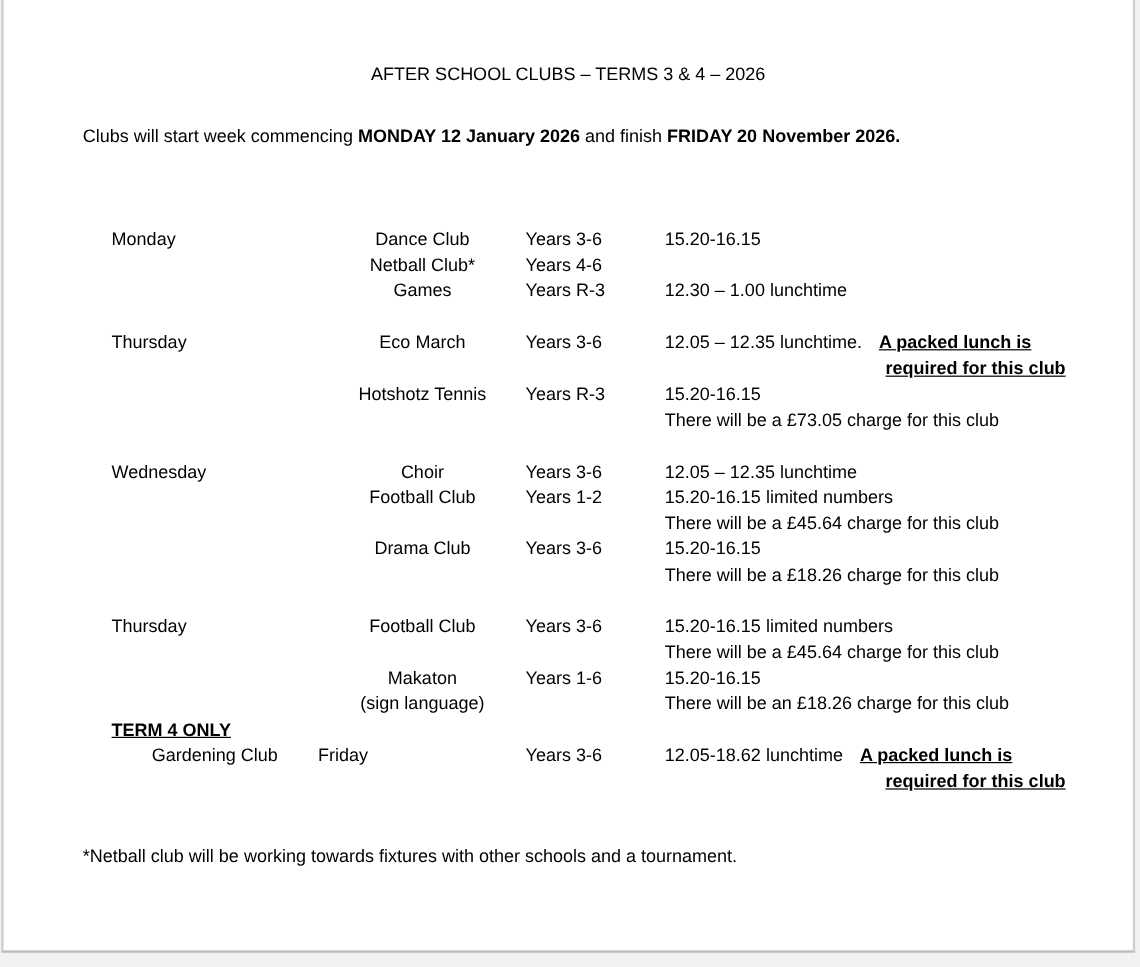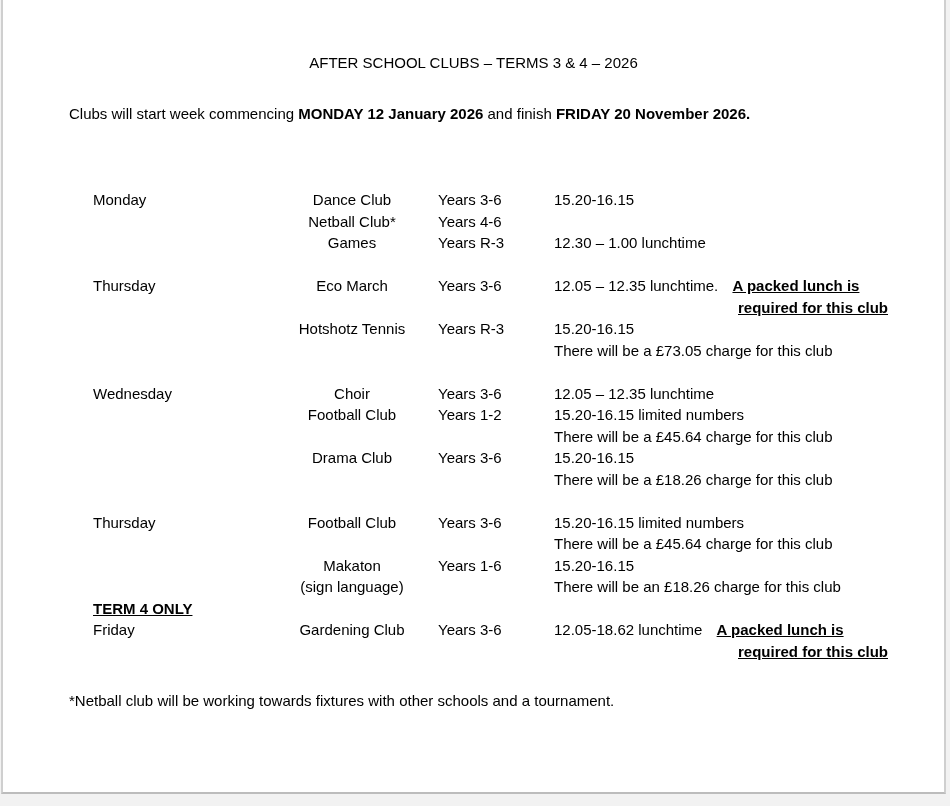--- a/index.html
+++ b/index.html
@@ -47,21 +47,21 @@
     white-space: pre;
   }
   .cell { flex: none; overflow: visible; }
   .cell.day     { width: 173px; }
   .cell.club    { width: 172px; text-align: center; }
   .cell.years   { width: 116px; }
   .cell.details { flex: 1 1 auto; }
   .note { margin-left: 10px; }
   .cont { margin-left: 184px; text-decoration: underline; }
   .footnote {
-    margin: 28px 0 0 66px;
+    margin: 41px 0 0 66px;
     line-height: 21.5px;
   }
 </style>
 </head>
 <body>
 
 <div class="page">
   <div class="title">AFTER SCHOOL CLUBS – TERMS 3 &amp; 4 – 2026</div>
 
   <p class="intro"><span>Clubs will start week commencing </span><span class="b">MONDAY 12 January 2026</span><span> and finish </span><span class="b">FRIDAY 20 November 2026.</span></p>
@@ -80,18 +80,18 @@
       <div class="row"><span class="cell day"></span><span class="cell club">Football Club</span><span class="cell years">Years 1-2</span><span class="cell details"><span>15.20-16.15 limited numbers</span></span></div>
       <div class="row"><span class="cell day"></span><span class="cell club"></span><span class="cell years"></span><span class="cell details"><span>There will be a £45.64 charge for this club</span></span></div>
       <div class="row"><span class="cell day"></span><span class="cell club">Drama Club</span><span class="cell years">Years 3-6</span><span class="cell details"><span>15.20-16.15</span></span></div>
       <div class="row"><span class="cell day"></span><span class="cell club"></span><span class="cell years"></span><span class="cell details"><span>There will be a £18.26 charge for this club</span></span></div>
       <div class="row"></div>
       <div class="row"><span class="cell day"><span>Thursday</span></span><span class="cell club">Football Club</span><span class="cell years">Years 3-6</span><span class="cell details"><span>15.20-16.15 limited numbers</span></span></div>
       <div class="row"><span class="cell day"></span><span class="cell club"></span><span class="cell years"></span><span class="cell details"><span>There will be a £45.64 charge for this club</span></span></div>
       <div class="row"><span class="cell day"></span><span class="cell club">Makaton</span><span class="cell years">Years 1-6</span><span class="cell details"><span>15.20-16.15</span></span></div>
       <div class="row"><span class="cell day"></span><span class="cell club">(sign language)</span><span class="cell years"></span><span class="cell details"><span>There will be an £18.26 charge for this club</span></span></div>
       <div class="row"><span class="cell day"><span class="bu">TERM 4 ONLY</span></span><span class="cell club"></span><span class="cell years"></span><span class="cell details"></span></div>
-      <div class="row"><span class="cell day"><span>Friday</span></span><span class="cell club">Gardening Club</span><span class="cell years">Years 3-6</span><span class="cell details"><span>12.05-18.62 lunchtime </span><span class="bu note">A packed lunch is</span></span></div>
+      <div class="row"><span class="cell club">Gardening Club</span><span class="cell day"><span>Friday</span></span><span class="cell years">Years 3-6</span><span class="cell details"><span>12.05-18.62 lunchtime </span><span class="bu note">A packed lunch is</span></span></div>
       <div class="row"><span class="cell day"></span><span class="cell club"></span><span class="cell years"></span><span class="cell details"><span class="bu cont">required for this club</span></span></div>
     </div>
 
   <p class="footnote">*Netball club will be working towards fixtures with other schools and a tournament.</p>
 </div>
 
 </body></html>

